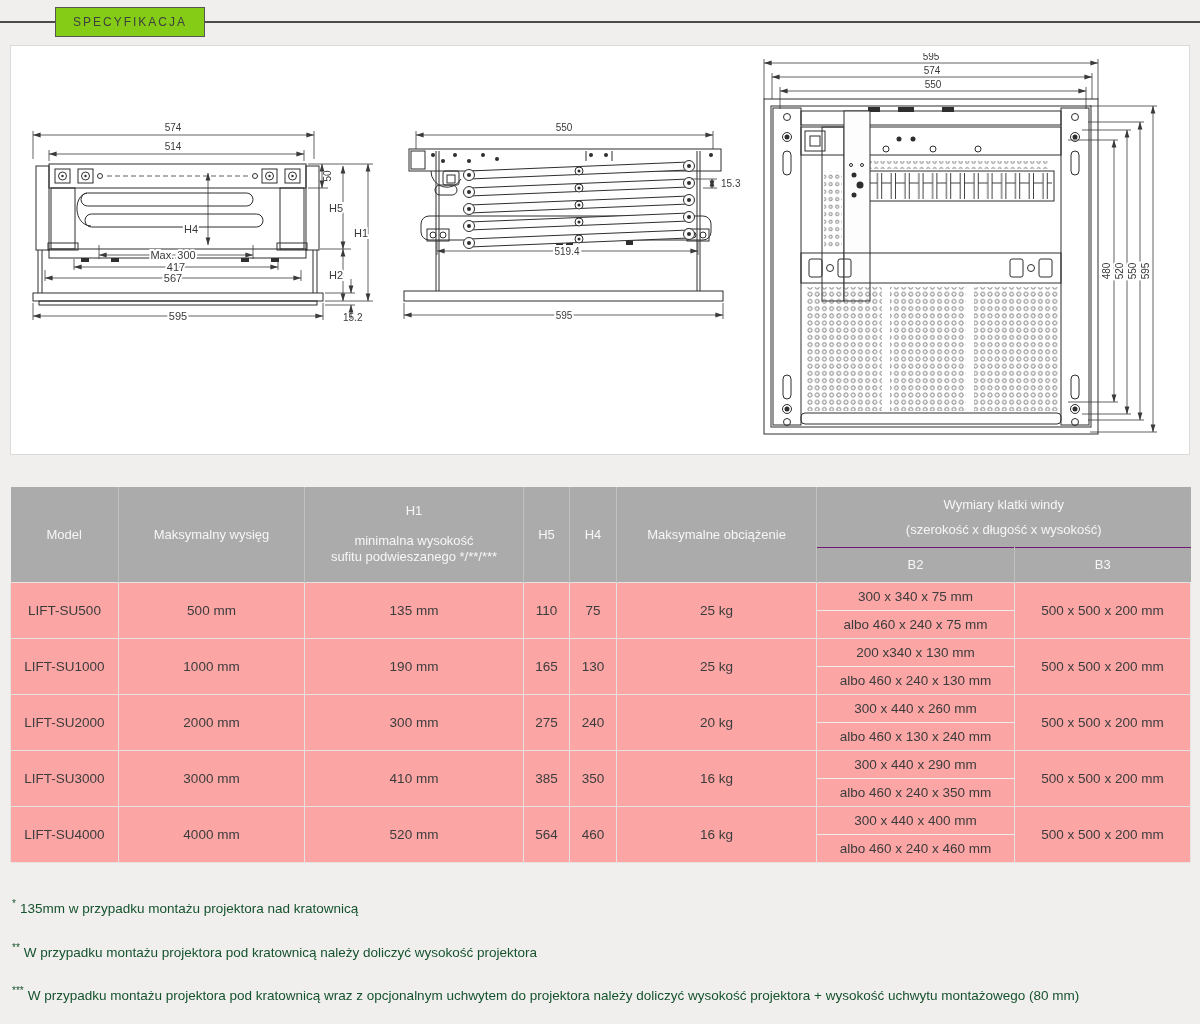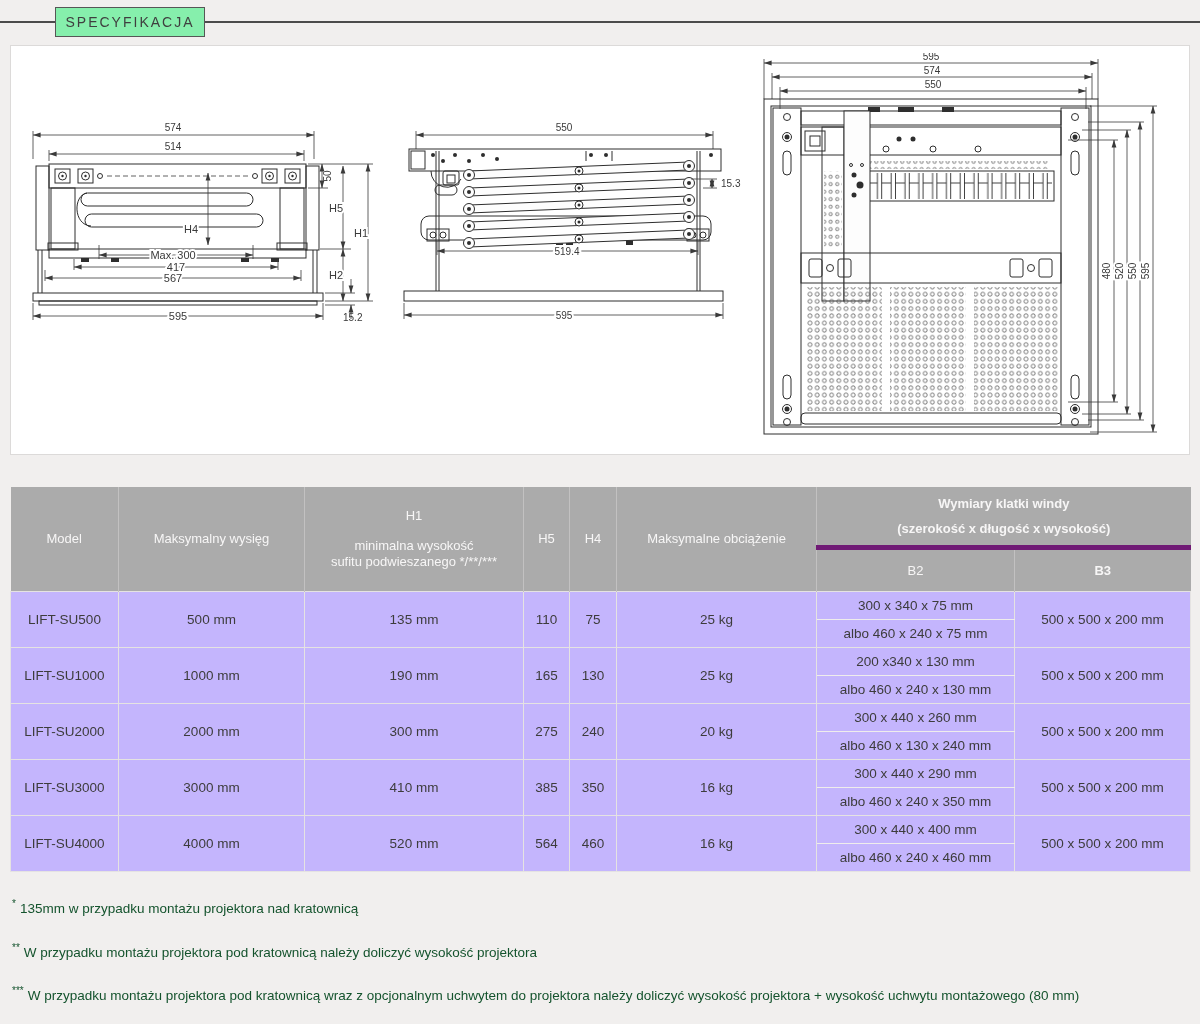--- a/index.html
+++ b/index.html
@@ -9,23 +9,23 @@
     background:#f1efee;
     font-family:"Liberation Sans", sans-serif;
     color:#3e3d3d;
     overflow:hidden;
   }
 
   
   .head-line { position:absolute; left:0; top:21px; width:1200px; height:2px; background:#4b4b4b; }
   .section-box {
     position:absolute; left:55px; top:7px; width:150px; height:30px;
-    border:1px solid #565656; background:#86efac;
+    border:1px solid #565656; background:#84cc16;
     display:flex; align-items:center; justify-content:center;
-    font-size:14px; letter-spacing:2px; color:#3f3f3f;
+    font-size:12px; letter-spacing:2px; color:#3f3f3f;
   }
 
   
   .panel {
     position:absolute; left:10px; top:45px; width:1180px; height:410px;
     background:#ffffff; border:1px solid #dcdad9;
   }
   .draw { position:absolute; }
   .draw text { font-family:"Liberation Sans", sans-serif; font-size:10px; fill:#3a3a3a; }
   .draw text.big { font-size:11px; }
@@ -38,28 +38,28 @@
   
   .spec-table {
     position:absolute; left:10px; top:487px; width:1180px;
     border-collapse:collapse; table-layout:fixed;
   }
   .spec-table thead th {
     background:#ababab; color:#f7f6f6; font-weight:400; font-size:13px;
     text-align:center; vertical-align:middle;
     border-right:1px solid #c2c1c1;
   }
-  .spec-table thead tr th:last-child { border-right:none;font-weight:bold; }
-  .spec-table thead .subrow th { border-top:5px solid #701a75; height:44px; }
+  .spec-table thead tr th:last-child { border-right:none; }
+  .spec-table thead .subrow th { border-top:1px solid #701a75; height:35px; }
   .spec-table thead .mainrow th { height:60px; }
   .h1cell div { line-height:16px; }
   .h1cell .gap { margin-bottom:14px; }
   .group-title div { line-height:25px; }
   .spec-table tbody td {
-    background:#c4b5fd; font-size:13.5px; color:#3d3c3c;
+    background:#fca5a5; font-size:13.5px; color:#3d3c3c;
     text-align:center; vertical-align:middle; height:28px;
     border:1px solid #e5e3e2; padding:0 6px;
   }
   .spec-table tbody td.sub-top { border-bottom:1px solid #efedec; }
 
   
   .footnotes { position:absolute; left:12px; top:898px; width:1180px; }
   .footnote { font-size:13.5px; color:#14532d; margin-bottom:26px; }
   .fn-marker { vertical-align:super; font-size:10px; margin-right:4px; }
 </style>

